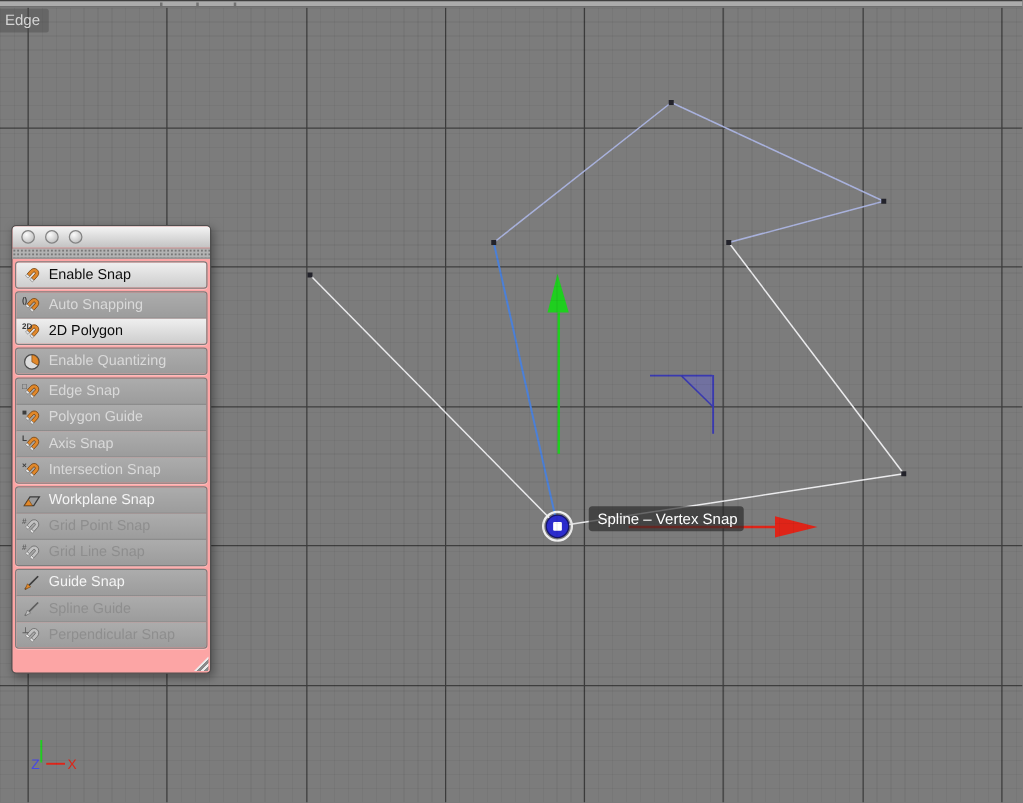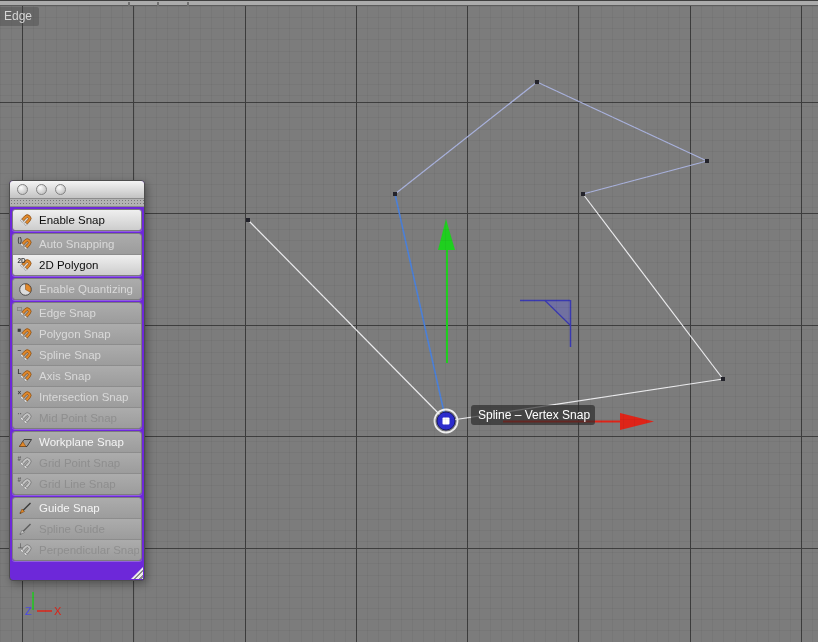--- a/index.html
+++ b/index.html
@@ -30,22 +30,22 @@
     background:rgba(72,72,72,0.42);color:#d5d5d5;font-size:12px;
   }
   
   .tooltip{
     position:absolute;left:471px;top:405px;width:124px;height:20px;z-index:8;box-sizing:border-box;
     background:rgba(42,42,42,0.68);border-radius:3px;
     color:#ffffff;font-size:12px;line-height:20px;padding-left:7px;white-space:nowrap;
   }
   
   .palette{
-    position:absolute;left:9px;top:180px;width:136px;z-index:10;box-sizing:border-box;
-    background:#6d28d9;border:1px solid #4e4e4e;border-radius:4px;
+    position:absolute;left:9px;top:180px;width:160px;z-index:10;box-sizing:border-box;
+    background:#fca5a5;border:1px solid #4e4e4e;border-radius:4px;
     box-shadow:2px 3px 8px rgba(0,0,0,0.35);
   }
   .titlebar{
     height:17px;background:linear-gradient(#f5f5f5,#c3c3c3);
     border-bottom:1px solid #8c8c8c;border-radius:3px 3px 0 0;
     display:flex;align-items:center;padding-left:7px;gap:8px;
   }
   .winbtn{
     width:11px;height:11px;border-radius:50%;box-sizing:border-box;
     background:radial-gradient(circle at 35% 30%,#fbfbfb,#b4b4b4);
@@ -207,32 +207,21 @@
         </div>
         <div class="item normal">
           <svg width="17" height="17">
             <g transform="rotate(42 8.5 8.5)">
               <path d="M4.8,5.8 a3.7,3.7 0 0 1 7.4,0 l0,4.4 -2.7,0 0,-4.4 a1,1 0 0 0 -2,0 l0,4.4 -2.7,0 z" fill="#e1882a" stroke="#74410f" stroke-width="0.6"></path>
               <rect x="4.8" y="10.2" width="2.7" height="1.8" fill="#e6e6e6" stroke="#6e6e6e" stroke-width="0.4"></rect>
               <rect x="9.5" y="10.2" width="2.7" height="1.8" fill="#e6e6e6" stroke="#6e6e6e" stroke-width="0.4"></rect>
             </g>
             <text x="0.5" y="6.2" font-size="6.5" font-weight="bold" fill="#3d3d3d" font-family="&quot;Liberation Sans&quot;, sans-serif">■</text>
           </svg>
-          <span class="lbl">Polygon Snap</span>
-        </div>
-        <div class="item normal">
-          <svg width="17" height="17">
-            <g transform="rotate(42 8.5 8.5)">
-              <path d="M4.8,5.8 a3.7,3.7 0 0 1 7.4,0 l0,4.4 -2.7,0 0,-4.4 a1,1 0 0 0 -2,0 l0,4.4 -2.7,0 z" fill="#e1882a" stroke="#74410f" stroke-width="0.6"></path>
-              <rect x="4.8" y="10.2" width="2.7" height="1.8" fill="#e6e6e6" stroke="#6e6e6e" stroke-width="0.4"></rect>
-              <rect x="9.5" y="10.2" width="2.7" height="1.8" fill="#e6e6e6" stroke="#6e6e6e" stroke-width="0.4"></rect>
-            </g>
-            <text x="0.5" y="6.2" font-size="6.5" font-weight="bold" fill="#3d3d3d" font-family="&quot;Liberation Sans&quot;, sans-serif">~</text>
-          </svg>
-          <span class="lbl">Spline Snap</span>
+          <span class="lbl">Polygon Guide</span>
         </div>
         <div class="item normal">
           <svg width="17" height="17">
             <g transform="rotate(42 8.5 8.5)">
               <path d="M4.8,5.8 a3.7,3.7 0 0 1 7.4,0 l0,4.4 -2.7,0 0,-4.4 a1,1 0 0 0 -2,0 l0,4.4 -2.7,0 z" fill="#e1882a" stroke="#74410f" stroke-width="0.6"></path>
               <rect x="4.8" y="10.2" width="2.7" height="1.8" fill="#e6e6e6" stroke="#6e6e6e" stroke-width="0.4"></rect>
               <rect x="9.5" y="10.2" width="2.7" height="1.8" fill="#e6e6e6" stroke="#6e6e6e" stroke-width="0.4"></rect>
             </g>
             <text x="0.5" y="6.2" font-size="6.5" font-weight="bold" fill="#3d3d3d" font-family="&quot;Liberation Sans&quot;, sans-serif">L</text>
           </svg>
@@ -241,31 +230,20 @@
         <div class="item normal">
           <svg width="17" height="17">
             <g transform="rotate(42 8.5 8.5)">
               <path d="M4.8,5.8 a3.7,3.7 0 0 1 7.4,0 l0,4.4 -2.7,0 0,-4.4 a1,1 0 0 0 -2,0 l0,4.4 -2.7,0 z" fill="#e1882a" stroke="#74410f" stroke-width="0.6"></path>
               <rect x="4.8" y="10.2" width="2.7" height="1.8" fill="#e6e6e6" stroke="#6e6e6e" stroke-width="0.4"></rect>
               <rect x="9.5" y="10.2" width="2.7" height="1.8" fill="#e6e6e6" stroke="#6e6e6e" stroke-width="0.4"></rect>
             </g>
             <text x="0.5" y="6.2" font-size="6.5" font-weight="bold" fill="#3d3d3d" font-family="&quot;Liberation Sans&quot;, sans-serif">×</text>
           </svg>
           <span class="lbl">Intersection Snap</span>
-        </div>
-        <div class="item disabled">
-          <svg width="17" height="17">
-            <g transform="rotate(42 8.5 8.5)">
-              <path d="M4.8,5.8 a3.7,3.7 0 0 1 7.4,0 l0,4.4 -2.7,0 0,-4.4 a1,1 0 0 0 -2,0 l0,4.4 -2.7,0 z" fill="#c2c2c2" stroke="#676767" stroke-width="0.6"></path>
-              <rect x="4.8" y="10.2" width="2.7" height="1.8" fill="#e6e6e6" stroke="#6e6e6e" stroke-width="0.4"></rect>
-              <rect x="9.5" y="10.2" width="2.7" height="1.8" fill="#e6e6e6" stroke="#6e6e6e" stroke-width="0.4"></rect>
-            </g>
-            <text x="0.5" y="6.2" font-size="6.5" font-weight="bold" fill="#5f5f5f" font-family="&quot;Liberation Sans&quot;, sans-serif">··</text>
-          </svg>
-          <span class="lbl">Mid Point Snap</span>
         </div>
       </div>
       <div class="group">
         <div class="item bright">
           <svg width="17" height="17">
             <path d="M2.5,12.5 L7,5.5 L14.5,5.5 L10,12.5 z" fill="#9b9b9b" stroke="#3c3c3c" stroke-width="1"></path>
             <path d="M2.5,12.5 L5.8,7.6 L9,12.5 z" fill="#e1882a" stroke="#74410f" stroke-width="0.5"></path>
           </svg>
           <span class="lbl">Workplane Snap</span>
         </div>

